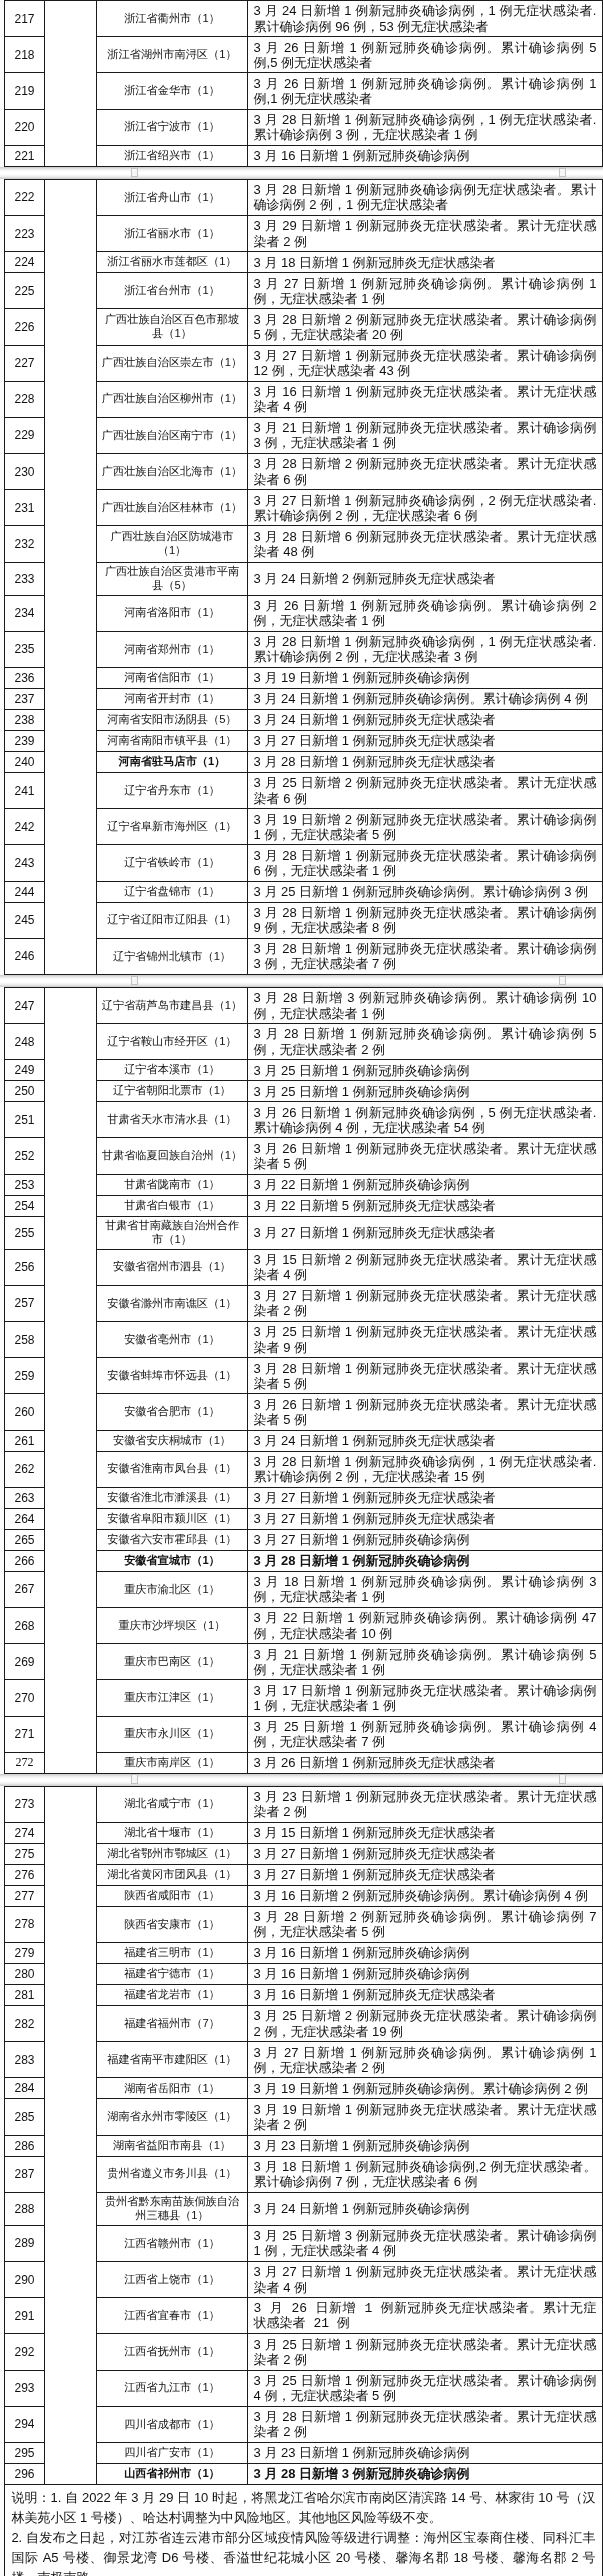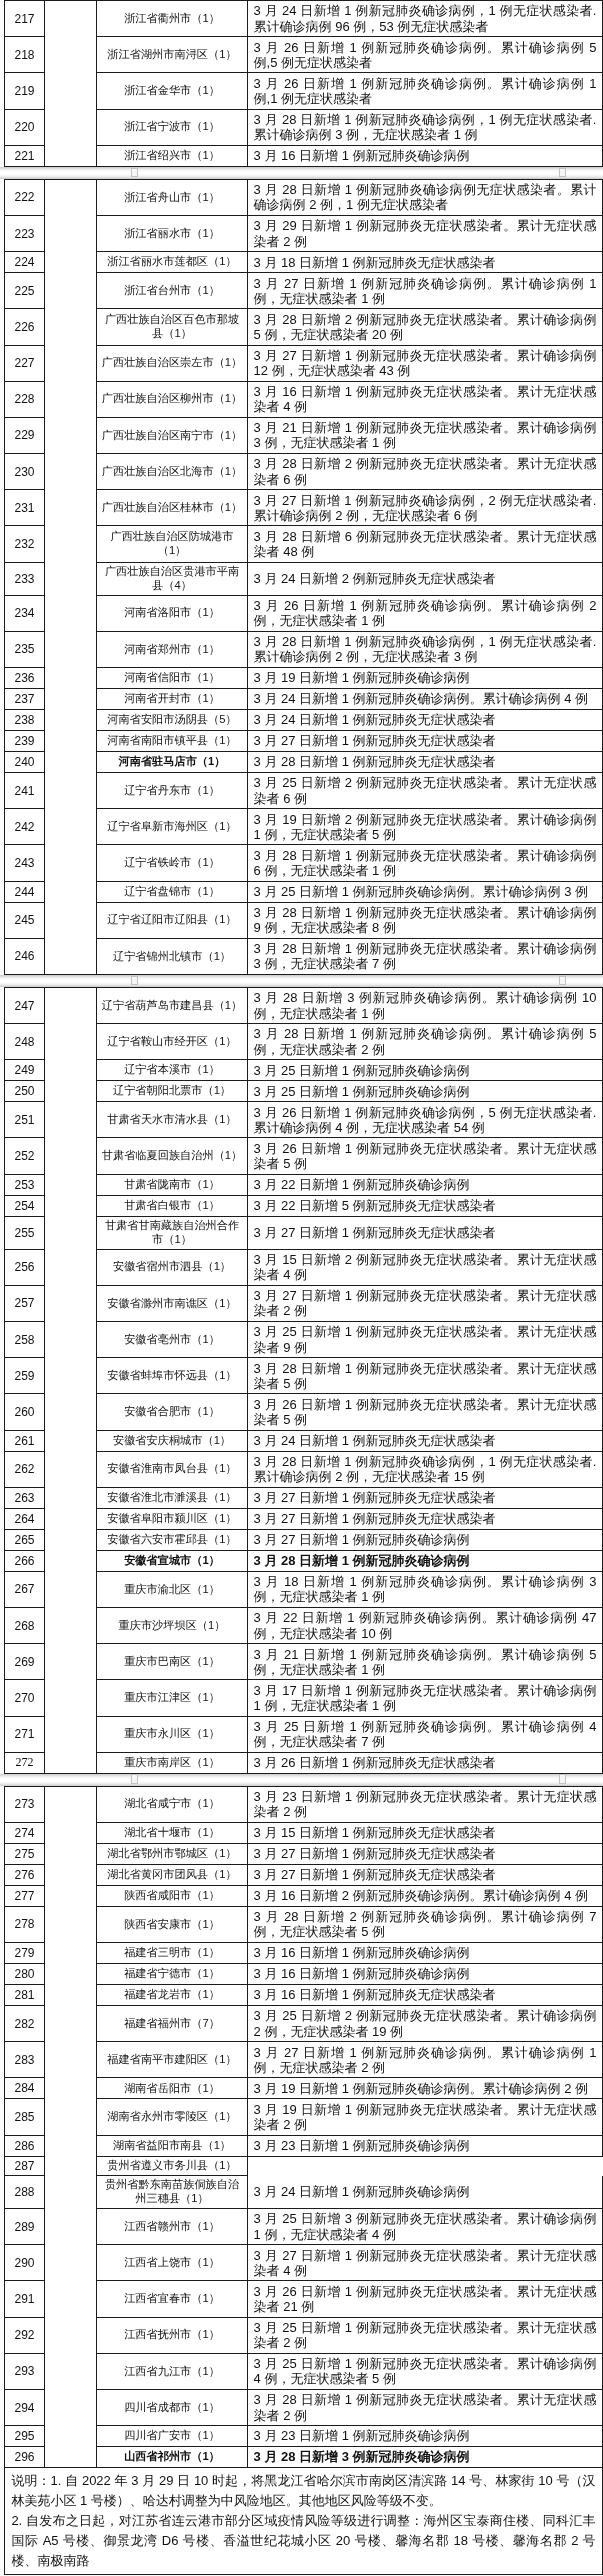--- a/index.html
+++ b/index.html
@@ -182,21 +182,21 @@
       <div class="cell name" style="grid-area: 11 / 3;">
         <span>广西壮族自治区防城港市（1）</span>
       </div>
       <div class="cell desc" style="grid-area: 11 / 4;">
         <span>3 月 28 日新增 6 例新冠肺炎无症状感染者。累计无症状感染者 48 例</span>
       </div>
       <div class="cell num" style="grid-area: 12 / 1;">
         <span>233</span>
       </div>
       <div class="cell name" style="grid-area: 12 / 3;">
-        <span>广西壮族自治区贵港市平南县（4）</span>
+        <span>广西壮族自治区贵港市平南县（5）</span>
       </div>
       <div class="cell desc" style="grid-area: 12 / 4;">
         <span>3 月 24 日新增 2 例新冠肺炎无症状感染者</span>
       </div>
       <div class="cell num" style="grid-area: 13 / 1;">
         <span>234</span>
       </div>
       <div class="cell name" style="grid-area: 13 / 3;">
         <span>河南省洛阳市（1）</span>
       </div>
@@ -689,20 +689,23 @@
       </div>
       <div class="cell desc" style="grid-area: 14 / 4;">
         <span>3 月 23 日新增 1 例新冠肺炎确诊病例</span>
       </div>
       <div class="cell num" style="grid-area: 15 / 1;">
         <span>287</span>
       </div>
       <div class="cell name" style="grid-area: 15 / 3;">
         <span>贵州省遵义市务川县（1）</span>
       </div>
+      <div class="cell desc" style="grid-area: 15 / 4;">
+        <span>3 月 18 日新增 1 例新冠肺炎确诊病例,2 例无症状感染者。累计确诊病例 7 例，无症状感染者 6 例</span>
+      </div>
       <div class="cell num" style="grid-area: 16 / 1;">
         <span>288</span>
       </div>
       <div class="cell name" style="grid-area: 16 / 3;">
         <span>贵州省黔东南苗族侗族自治州三穗县（1）</span>
       </div>
       <div class="cell desc" style="grid-area: 16 / 4;">
         <span>3 月 24 日新增 1 例新冠肺炎确诊病例</span>
       </div>
       <div class="cell num" style="grid-area: 17 / 1;">
@@ -722,21 +725,21 @@
       </div>
       <div class="cell desc" style="grid-area: 18 / 4;">
         <span>3 月 27 日新增 1 例新冠肺炎无症状感染者。累计无症状感染者 4 例</span>
       </div>
       <div class="cell num" style="grid-area: 19 / 1;">
         <span>291</span>
       </div>
       <div class="cell name" style="grid-area: 19 / 3;">
         <span>江西省宜春市（1）</span>
       </div>
-      <div class="cell desc" style="grid-area: 19 / 4;">
+      <div class="cell desc" style="grid-area: 19 / 4; font-family: Liberation Mono, monospace;">
         <span>3 月 26 日新增 1 例新冠肺炎无症状感染者。累计无症状感染者 21 例</span>
       </div>
       <div class="cell num" style="grid-area: 20 / 1;">
         <span>292</span>
       </div>
       <div class="cell name" style="grid-area: 20 / 3;">
         <span>江西省抚州市（1）</span>
       </div>
       <div class="cell desc" style="grid-area: 20 / 4;">
         <span>3 月 25 日新增 1 例新冠肺炎无症状感染者。累计无症状感染者 2 例</span>

